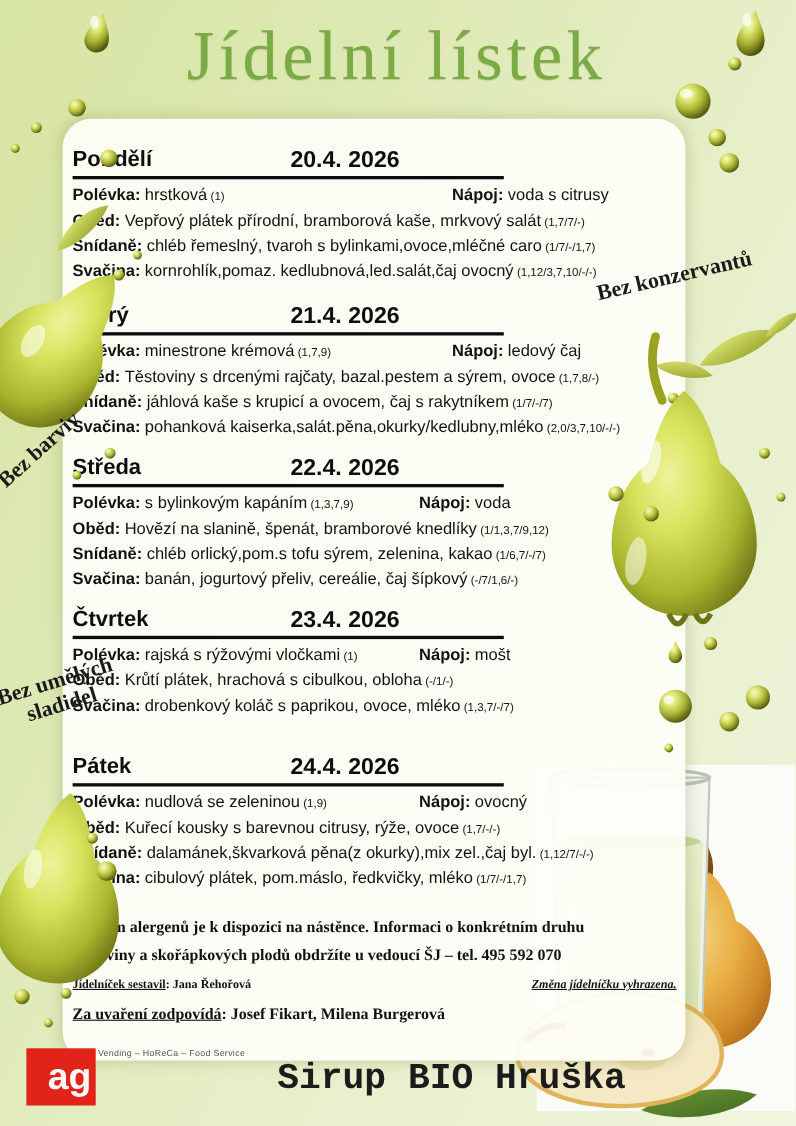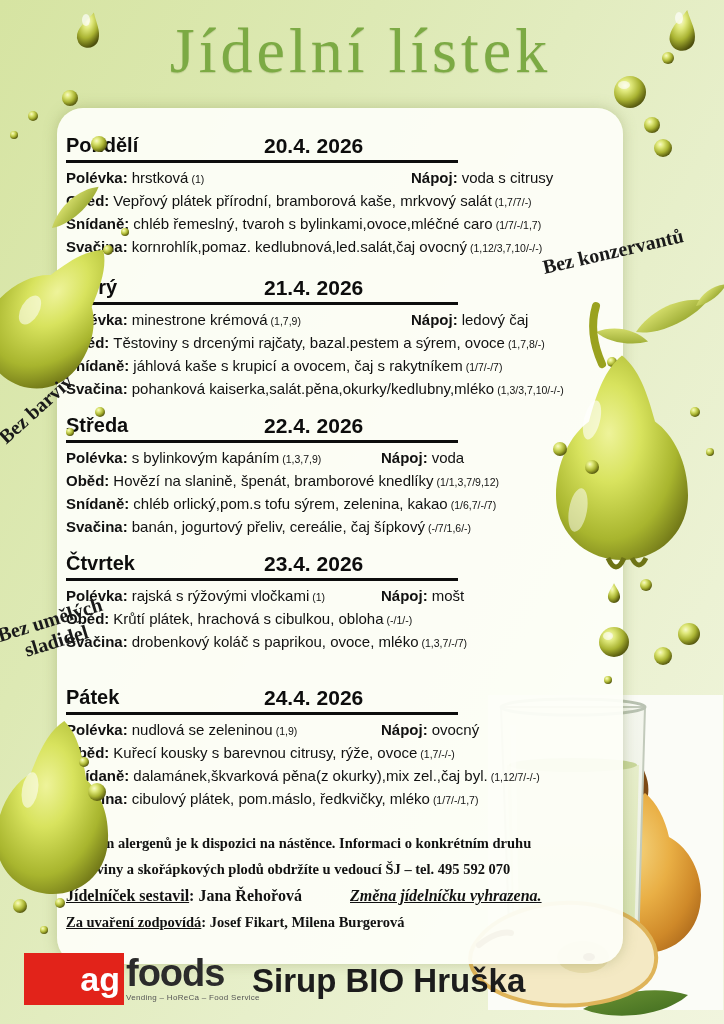--- a/index.html
+++ b/index.html
@@ -25,38 +25,38 @@
   .day-date{position:absolute;left:198px;top:0;font-size:21px;font-weight:bold;color:#0d0d0d;}
   .row{position:relative;white-space:nowrap;line-height:22px;font-size:15px;color:#111;}
   .lbl{font-weight:bold;margin-right:4px;}
   .alg{font-size:10.5px;margin-left:3px;}
   .drink{position:absolute;left:345px;top:0;white-space:nowrap;}
   .sec-2 .drink,.sec-3 .drink,.sec-4 .drink{left:315px;}
   
   .footer{position:absolute;left:9px;right:8px;top:722px;
           font-family:cursive;font-weight:bold;color:#111;}
   .f-line{font-size:14.5px;line-height:26px;white-space:nowrap;}
-  .f-split{display:flex;font-size:16px;line-height:27px;white-space:nowrap;}
+  .f-split{display:flex;justify-content:space-between;font-size:11px;line-height:27px;white-space:nowrap;}
   .u{text-decoration:underline;}
   .chg{font-style:italic;text-decoration:underline;margin-left:48px;}
   
   .note{position:absolute;font-family:cursive;font-weight:bold;color:#1a1a1a;
         font-size:20px;line-height:22px;text-align:center;z-index:7;}
   .note-pres{left:528px;top:240px;width:170px;transform:rotate(-13deg);}
   .note-col{left:-12px;top:398px;width:95px;transform:rotate(-42deg);}
   .note-sweet{left:-22px;top:608px;width:150px;transform:rotate(-17deg);}
   
   .logo{position:absolute;left:24px;top:953px;display:flex;align-items:flex-start;z-index:6;}
-  .logo-red{width:100px;height:52px;background:#e2231a;color:#fff;font-weight:bold;
+  .logo-red{width:63px;height:52px;background:#e2231a;color:#fff;font-weight:bold;
             font-size:34px;display:flex;align-items:center;justify-content:flex-end;
             padding-right:4px;box-sizing:border-box;}
   .logo-right{margin-left:2px;}
   .logo-foods{font-size:38px;font-weight:bold;color:#2b2b2b;line-height:40px;letter-spacing:-1px;}
   .logo-tag{font-size:8px;color:#555;letter-spacing:.3px;}
-  .promo{position:absolute;left:252px;top:962px;font-family:Liberation Sans, sans-serif;
+  .promo{position:absolute;left:252px;top:962px;font-family:Liberation Mono, monospace;
          font-size:33px;font-weight:bold;color:#1c1c1c;z-index:6;white-space:nowrap;}
   
   .decor{position:absolute;inset:0;z-index:4;pointer-events:none;}
   .photo{position:absolute;left:433px;top:695px;width:290px;height:330px;z-index:1;}
 </style>
 </head>
 <body>
 
 <div class="page">
 
@@ -134,21 +134,21 @@
           <span class="lbl">Polévka:</span><span>minestrone krémová</span><span class="alg">(1,7,9)</span>
           <span class="drink"><span class="lbl">Nápoj:</span><span>ledový čaj</span></span>
         </div>
         <div class="row">
           <span class="lbl">Oběd:</span><span>Těstoviny s drcenými rajčaty, bazal.pestem a sýrem, ovoce</span><span class="alg">(1,7,8/-)</span>
         </div>
         <div class="row">
           <span class="lbl">Snídaně:</span><span>jáhlová kaše s krupicí a ovocem, čaj s rakytníkem</span><span class="alg">(1/7/-/7)</span>
         </div>
         <div class="row">
-          <span class="lbl">Svačina:</span><span>pohanková kaiserka,salát.pěna,okurky/kedlubny,mléko</span><span class="alg">(1,3/3,7,10/-/-)</span>
+          <span class="lbl">Svačina:</span><span>pohanková kaiserka,salát.pěna,okurky/kedlubny,mléko</span><span class="alg">(2,0/3,7,10/-/-)</span>
         </div>
       </section>
 
       <section class="section sec-2">
         <div class="day-header">
           <span class="day-name">Středa</span>
           <span class="day-date">22.4. 2026</span>
         </div>
         <div class="row">
           <span class="lbl">Polévka:</span><span>s bylinkovým kapáním</span><span class="alg">(1,3,7,9)</span>
@@ -313,19 +313,18 @@
 
   <div class="title">Jídelní lístek</div>
 
   <div class="note note-pres">Bez konzervantů</div>
   <div class="note note-col">Bez barviv</div>
   <div class="note note-sweet">Bez umělých sladidel</div>
 
   <div class="logo">
     <div class="logo-red">ag</div>
     <div class="logo-right">
-      <div class="logo-foods">foods</div>
       <div class="logo-tag">Vending – HoReCa – Food Service</div>
     </div>
   </div>
   <div class="promo">Sirup BIO Hruška</div>
 
 </div>
 
 </body></html>

